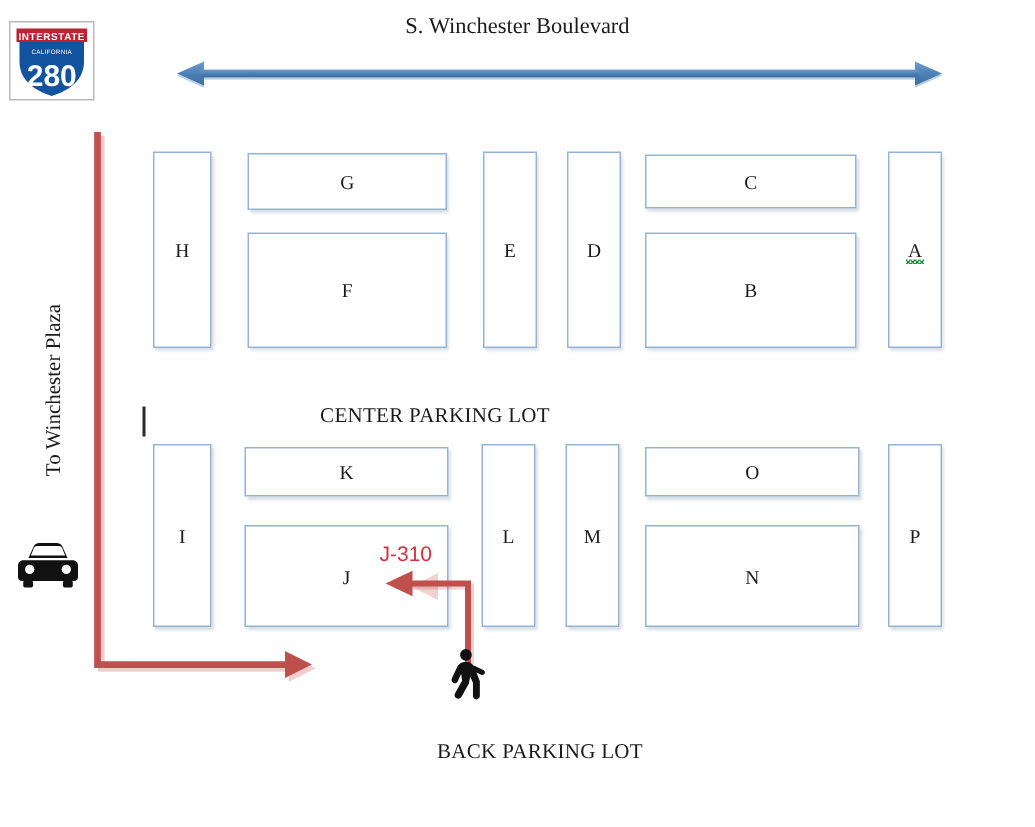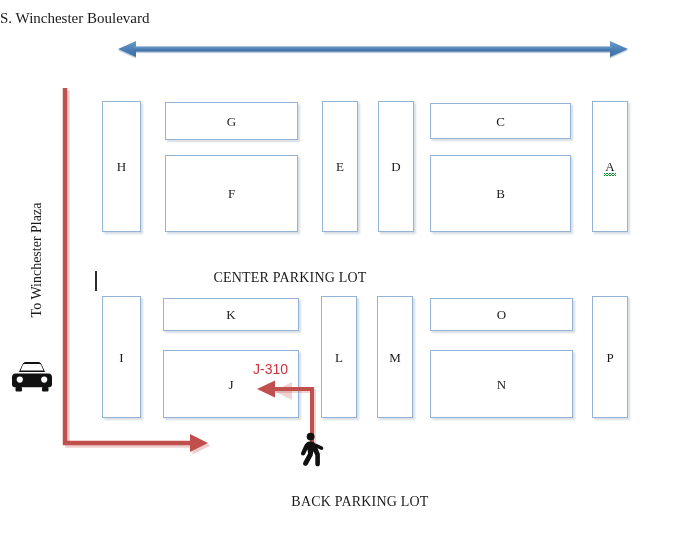--- a/index.html
+++ b/index.html
@@ -60,20 +60,21 @@
   .maptext {
     position: absolute;
     font-family: "Liberation Serif", "DejaVu Serif", serif;
     color: #1a1a1a;
     white-space: nowrap;
     user-select: none;
   }
   #street-title {
     left: 0; right: 0;
     top: 10px;
+    text-align: center;
     font-size: 15px;
   }
   #center-lot-label {
     left: 0;
     width: 580px;
     top: 270px;
     text-align: center;
     font-size: 14px;
     letter-spacing: 0.2px;
   }
@@ -136,20 +137,29 @@
     background: #ffffff;
     box-sizing: border-box;
     overflow: hidden;
   }
 </style>
 </head>
 <body>
 
 <div id="canvas">
 
+  <div id="interstate-shield">
+    <svg width="55" height="51" viewBox="0 0 55 51">
+      <path d="M4 4 L51 4 L51 13 L4 13 Z" fill="#bf2033"></path>
+      <text x="27.5" y="11.4" text-anchor="middle" fill="#ffffff" font-family="Liberation Sans, sans-serif" font-size="6.6" font-weight="bold" letter-spacing="0.4">INTERSTATE</text>
+      <path d="M6 13 L49 13 L49 26 C49 38 40 45 27.5 49 C15 45 6 38 6 26 Z" fill="#11539e"></path>
+      <text x="27.5" y="21" text-anchor="middle" fill="#ffffff" font-family="Liberation Sans, sans-serif" font-size="4.2" letter-spacing="0.2">CALIFORNIA</text>
+      <text x="27.5" y="42" text-anchor="middle" fill="#ffffff" font-family="Liberation Sans, sans-serif" font-size="20" font-weight="bold">280</text>
+    </svg>
+  </div>
 
   <div class="maptext" id="street-title">S. Winchester Boulevard</div>
 
   <div id="street-arrow">
     <svg width="510" height="26" viewBox="0 0 510 26">
       <defs>
         <linearGradient id="blueGrad" x1="0" y1="0" x2="0" y2="1">
           <stop offset="0%" stop-color="#6f9dc8"></stop>
           <stop offset="55%" stop-color="#4a7fb5"></stop>
           <stop offset="100%" stop-color="#3e6d9e"></stop>

